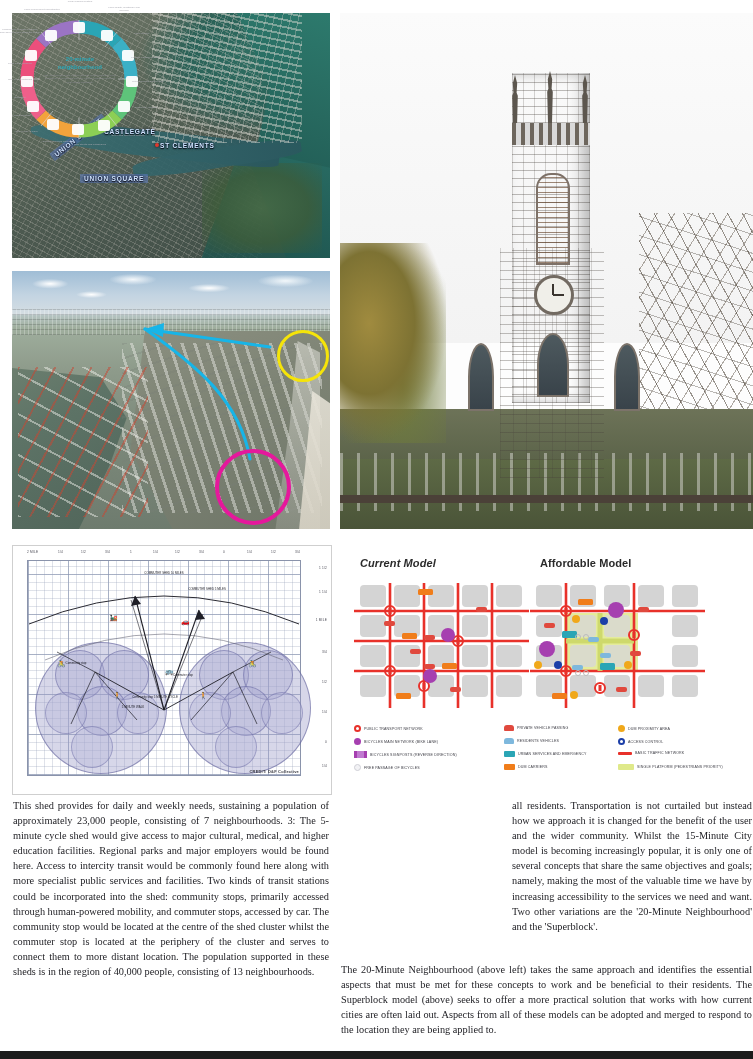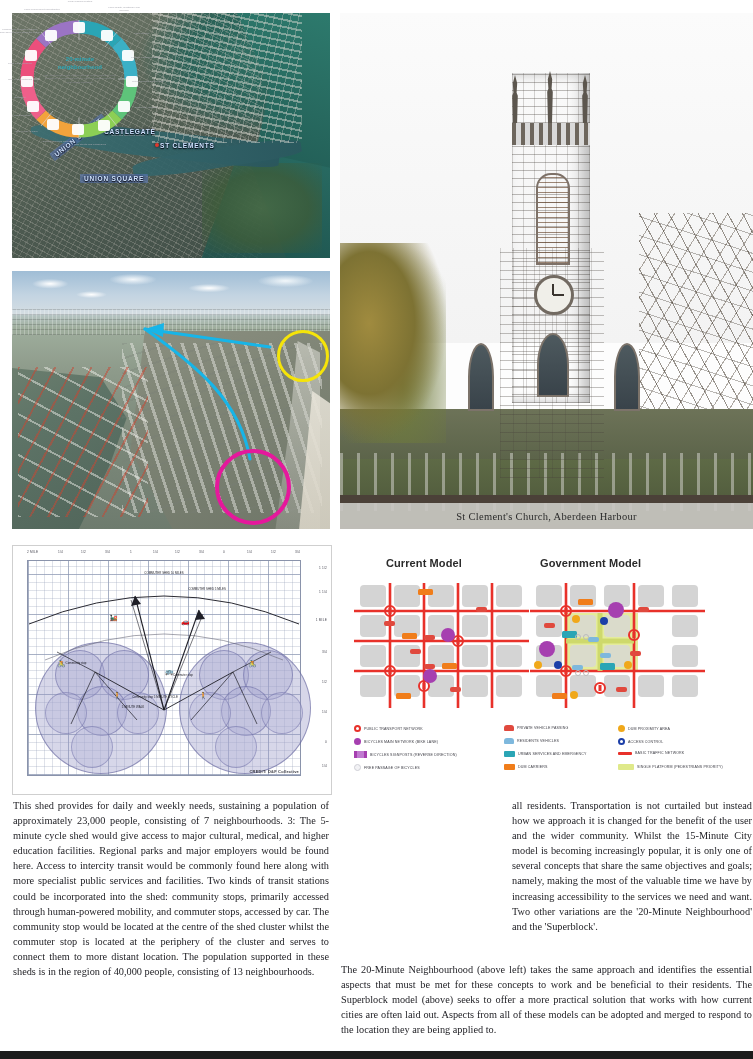--- a/index.html
+++ b/index.html
@@ -193,21 +193,21 @@
     color:#4a4a55;white-space:nowrap;letter-spacing:.2px;}
   .diaglbl{position:absolute;font-family:"Liberation Sans",sans-serif;font-size:2.9px;
     color:#23232b;white-space:nowrap;text-align:center;line-height:1.25;}
   .credit{position:absolute;right:32px;bottom:20px;font-family:"Liberation Sans",sans-serif;
     font-size:4px;color:#3a3a42;font-weight:700;letter-spacing:.2px;}
 
   
   #blocks{left:340px;top:545px;width:413px;height:248px;background:#fff;}
   .bk-title{position:absolute;font-family:"Liberation Sans",sans-serif;
     font-size:11px;font-weight:700;color:#2b2b2b;letter-spacing:.1px;}
-  #bk-title-1{left:46px;top:12px;}
+  #bk-title-1{left:20px;top:12px;font-style:italic;}
   #bk-title-2{left:200px;top:12px;}
   .bkmap{position:absolute;top:38px;width:175px;height:125px;}
   #bkmap-1{left:14px;}
   #bkmap-2{left:190px;}
   .lg{position:absolute;font-family:"Liberation Sans",sans-serif;font-size:3.6px;
     color:#3c3c44;letter-spacing:.15px;white-space:nowrap;}
   .lgrow{position:absolute;display:flex;align-items:center;gap:3px;}
   .lgdot{width:7px;height:7px;border-radius:50%;flex:none;}
 
   
@@ -281,21 +281,20 @@
     <div class="pinnacle" style="left:205px;top:58px;"></div>
     <div class="pinnacle" style="left:240px;top:62px;"></div>
     <div class="parapet"></div>
     <div class="louvre"></div>
     <div class="clock"></div>
     <div class="gwin" style="left:128px;top:330px;width:22px;height:64px;"></div>
     <div class="gwin" style="left:274px;top:330px;width:22px;height:64px;"></div>
     <div class="gwin" style="left:197px;top:320px;width:28px;height:60px;"></div>
     <div class="tree-l"></div>
     <div class="capbar"></div>
-    <div class="church-caption">St Clement's Church, Aberdeen Harbour</div>
   </div>
 
   <div class="panel" id="cycle">
     <div class="grid"></div>
 
     <div class="shed-big" style="left:22px;top:96px;width:130px;height:130px;"></div>
     <div class="shed-mid" style="left:42px;top:104px;width:48px;height:48px;"></div>
     <div class="shed-mid" style="left:86px;top:104px;width:48px;height:48px;"></div>
     <div class="shed-mid" style="left:64px;top:140px;width:48px;height:48px;"></div>
     <div class="shed-small" style="left:32px;top:146px;width:40px;height:40px;"></div>
@@ -362,21 +361,21 @@
     <div class="ticklbl" style="right:4px;top:134px;">1/2</div>
     <div class="ticklbl" style="right:4px;top:164px;">1/4</div>
     <div class="ticklbl" style="right:4px;top:194px;">0</div>
     <div class="ticklbl" style="right:4px;top:218px;">1/4</div>
 
     <div class="credit">CREDIT: D&amp;F Collective</div>
   </div>
 
   <div class="panel" id="blocks">
     <div class="bk-title" id="bk-title-1">Current Model</div>
-    <div class="bk-title" id="bk-title-2">Government Model</div>
+    <div class="bk-title" id="bk-title-2">Affordable Model</div>
 
     <svg class="bkmap" id="bkmap-1" viewBox="0 0 175 125">
       <g fill="#d4d4d4">
         <rect x="6" y="2" width="26" height="22" rx="4"></rect>
           <rect x="40" y="2" width="26" height="22" rx="4"></rect>
         <rect x="74" y="2" width="26" height="22" rx="4"></rect>
           <rect x="108" y="2" width="26" height="22" rx="4"></rect>
         <rect x="142" y="2" width="26" height="22" rx="4"></rect>
         <rect x="6" y="32" width="26" height="22" rx="4"></rect>
           <rect x="40" y="32" width="26" height="22" rx="4"></rect>

